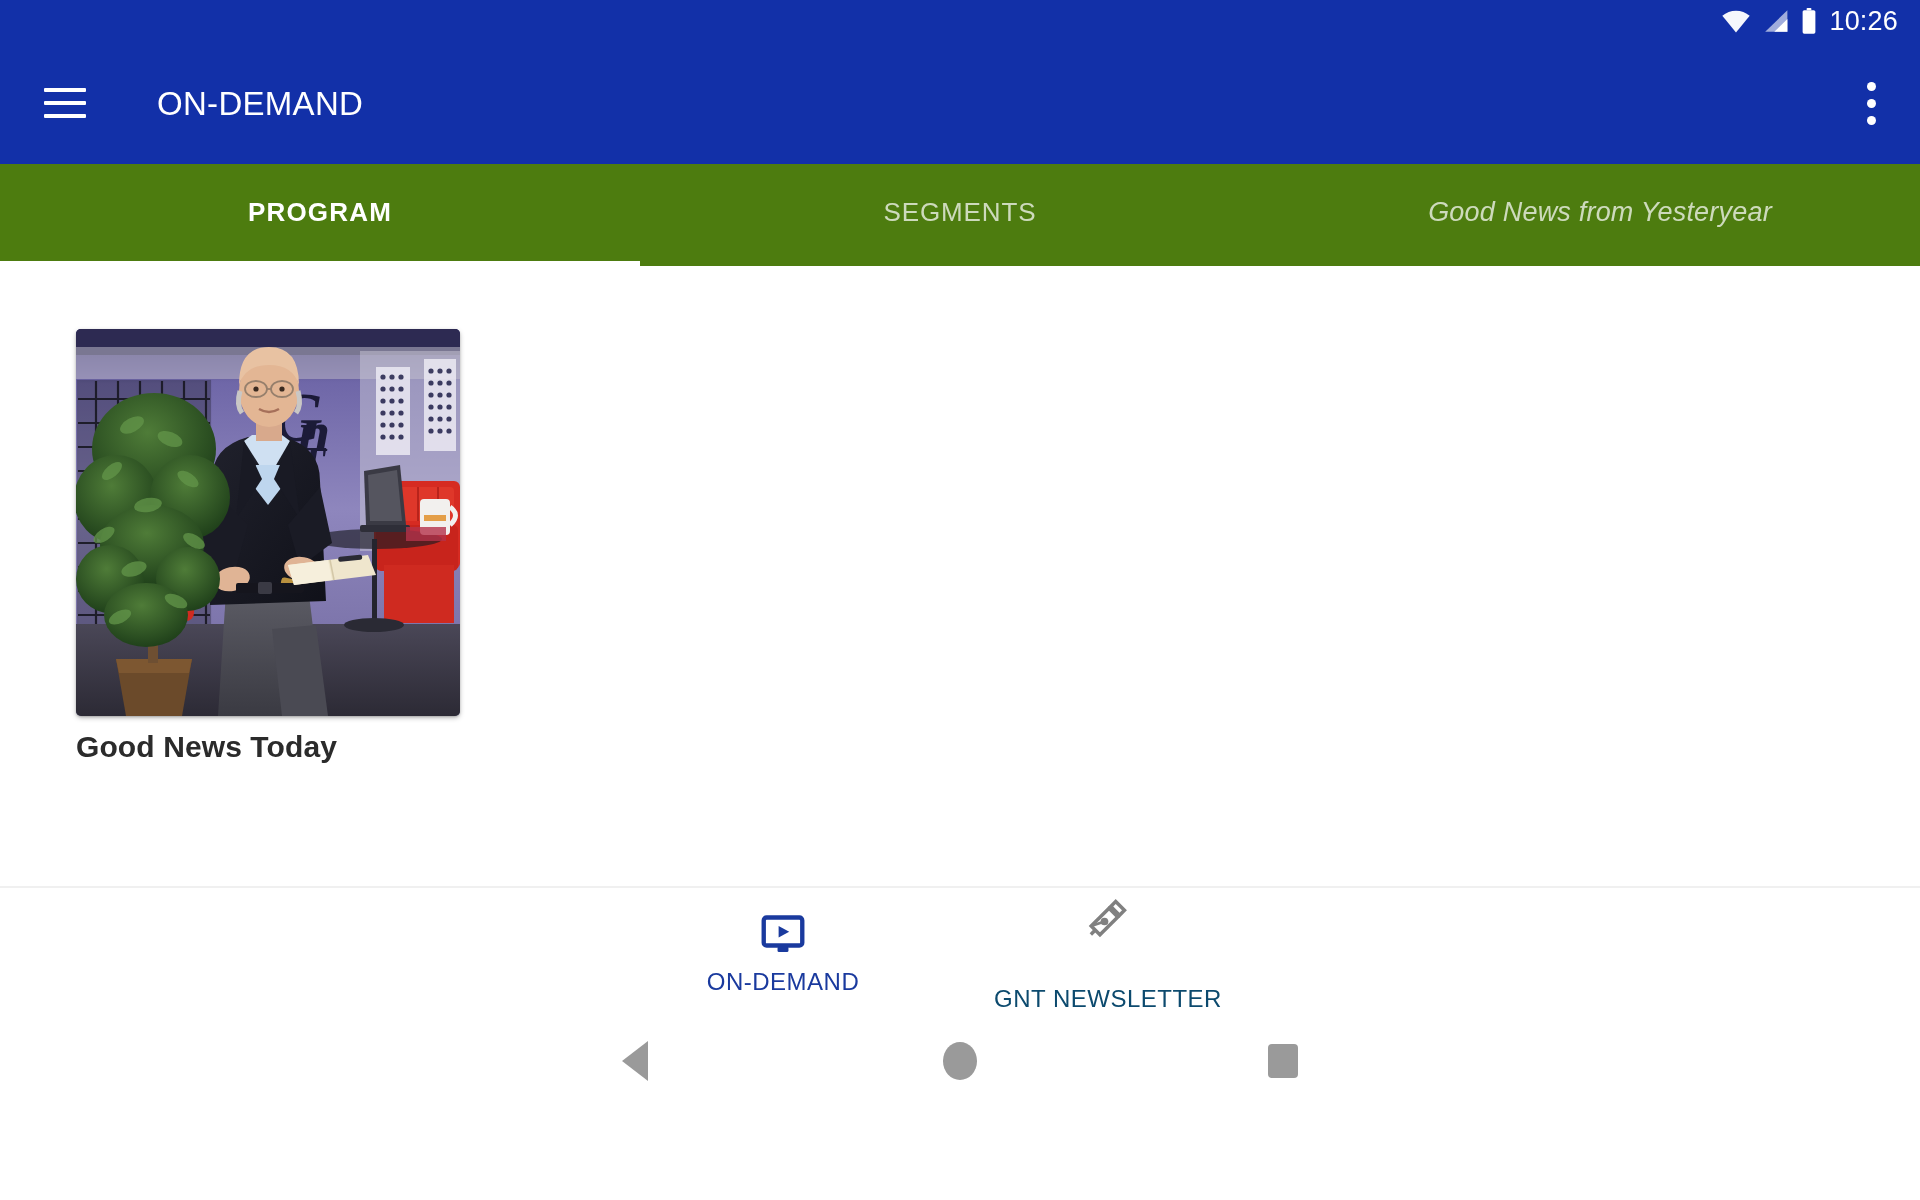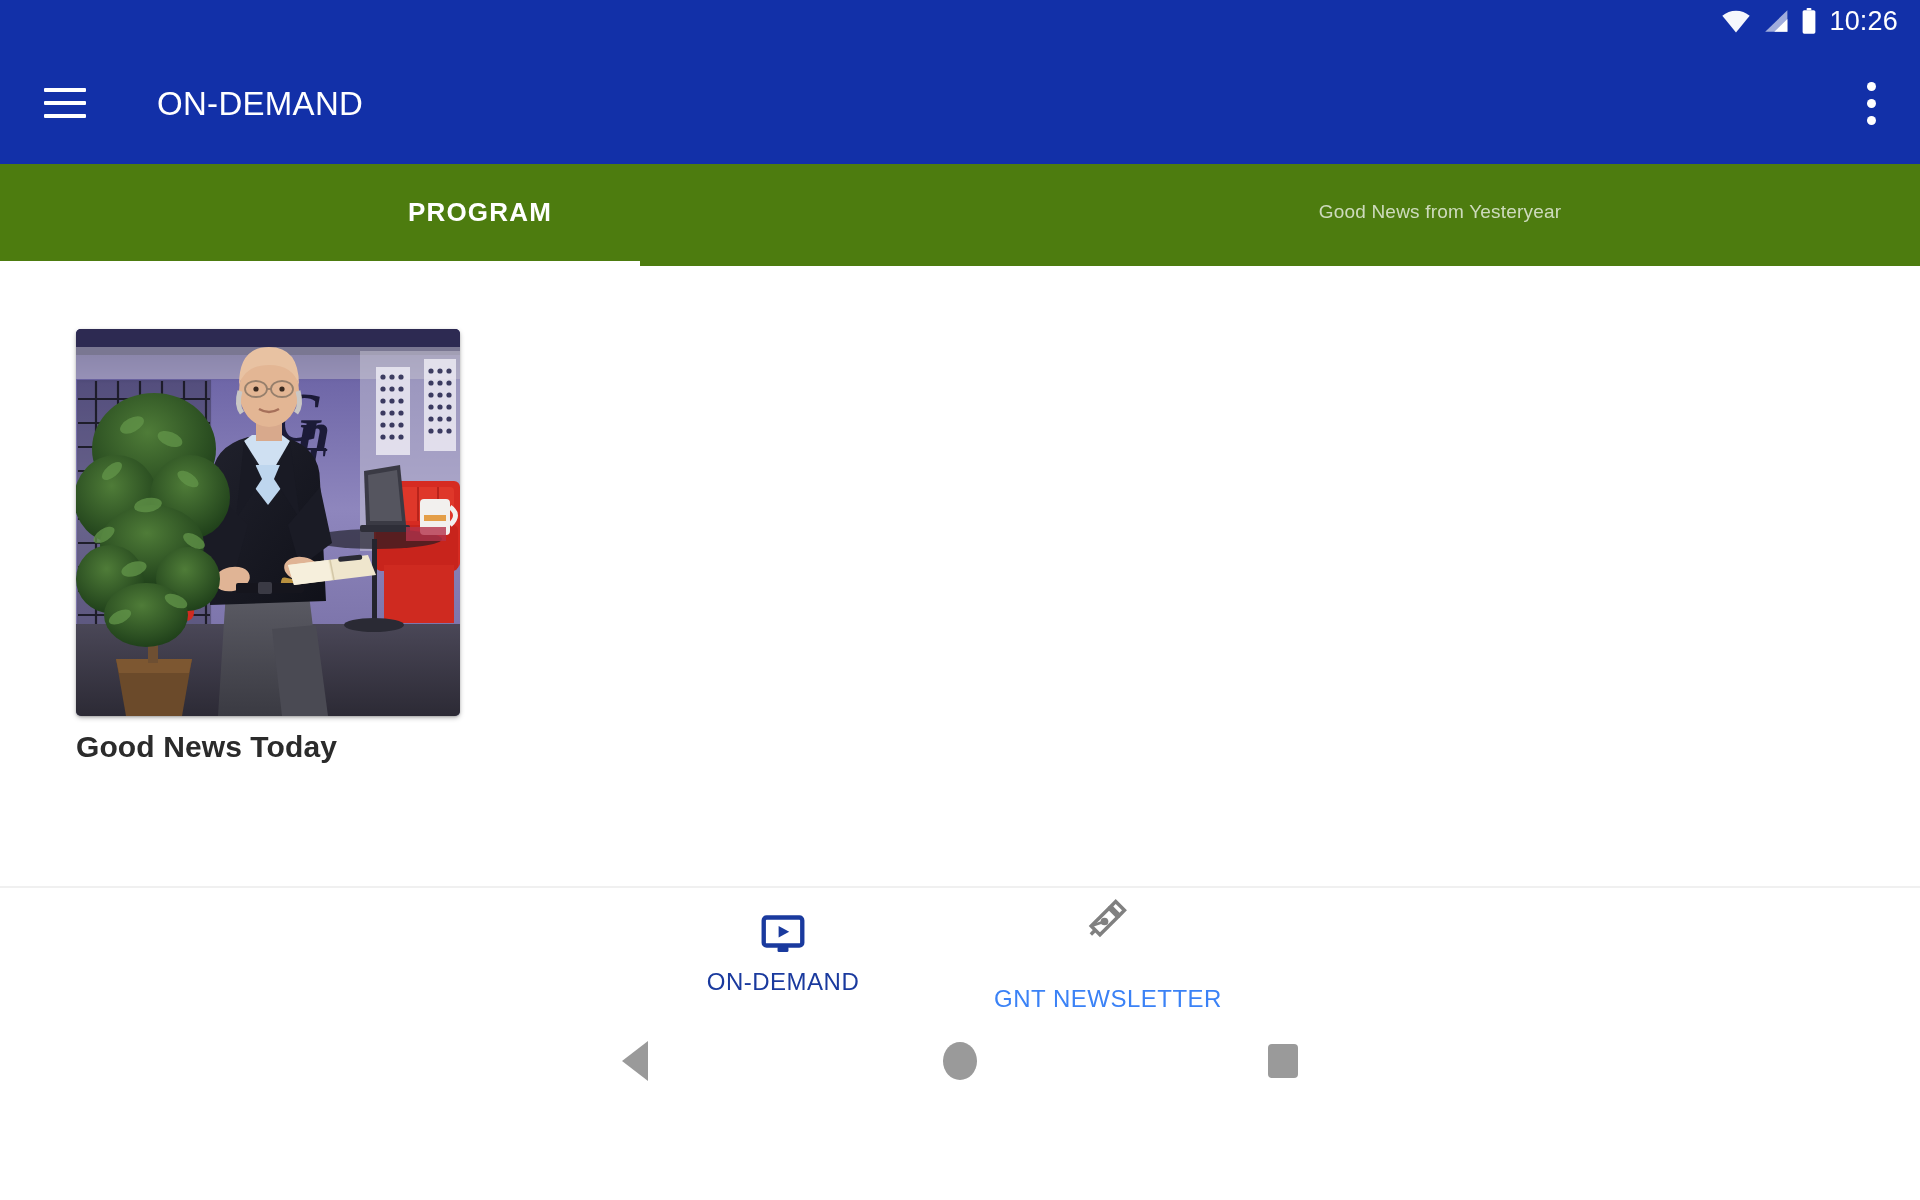--- a/index.html
+++ b/index.html
@@ -127,21 +127,22 @@
     color: rgba(255,255,255,0.72);
     white-space: nowrap;
   }
   .tab.active .tab-label {
     color: #ffffff;
     font-weight: bold;
     letter-spacing: 1.2px;
   }
   .tab.mixedcase .tab-label {
     letter-spacing: 0.2px;
-    font-size: 19px;
+    font-size: 27px;
+    font-style: italic;
   }
   .tab-indicator {
     position: absolute;
     left: 0;
     bottom: 0;
     width: 33.3333%;
     height: 5px;
     background: #ffffff;
   }
 
@@ -203,21 +204,21 @@
   }
   .nav-icon { height: 48px; display: flex; align-items: center; justify-content: center; }
   .nav-label {
     margin-top: 10px;
     font-size: 24px;
     line-height: 26px;
     letter-spacing: 0.5px;
     white-space: nowrap;
   }
   .nav-item.active .nav-label { color: #1a3a9e; }
-  .nav-item.inactive .nav-label { color: #3b82f6; margin-top: 44px; }
+  .nav-item.inactive .nav-label { color: #0c4a6e; margin-top: 44px; }
 
   
   .system-nav {
     height: 94px;
     background: #ffffff;
     display: flex;
     align-items: center;
     justify-content: center;
     flex: 0 0 auto;
     position: relative;
@@ -292,20 +293,23 @@
     <div class="overflow-menu">
       <i></i>
       <i></i>
       <i></i>
     </div>
   </div>
 
   <div class="tab-bar">
     <div class="tab active">
       <span class="tab-label">PROGRAM</span>
+    </div>
+    <div class="tab">
+      <span class="tab-label">SEGMENTS</span>
     </div>
     <div class="tab mixedcase">
       <span class="tab-label">Good News from Yesteryear</span>
     </div>
     <div class="tab-indicator"></div>
   </div>
 
   <div class="content">
     <div class="content-inner">
 

